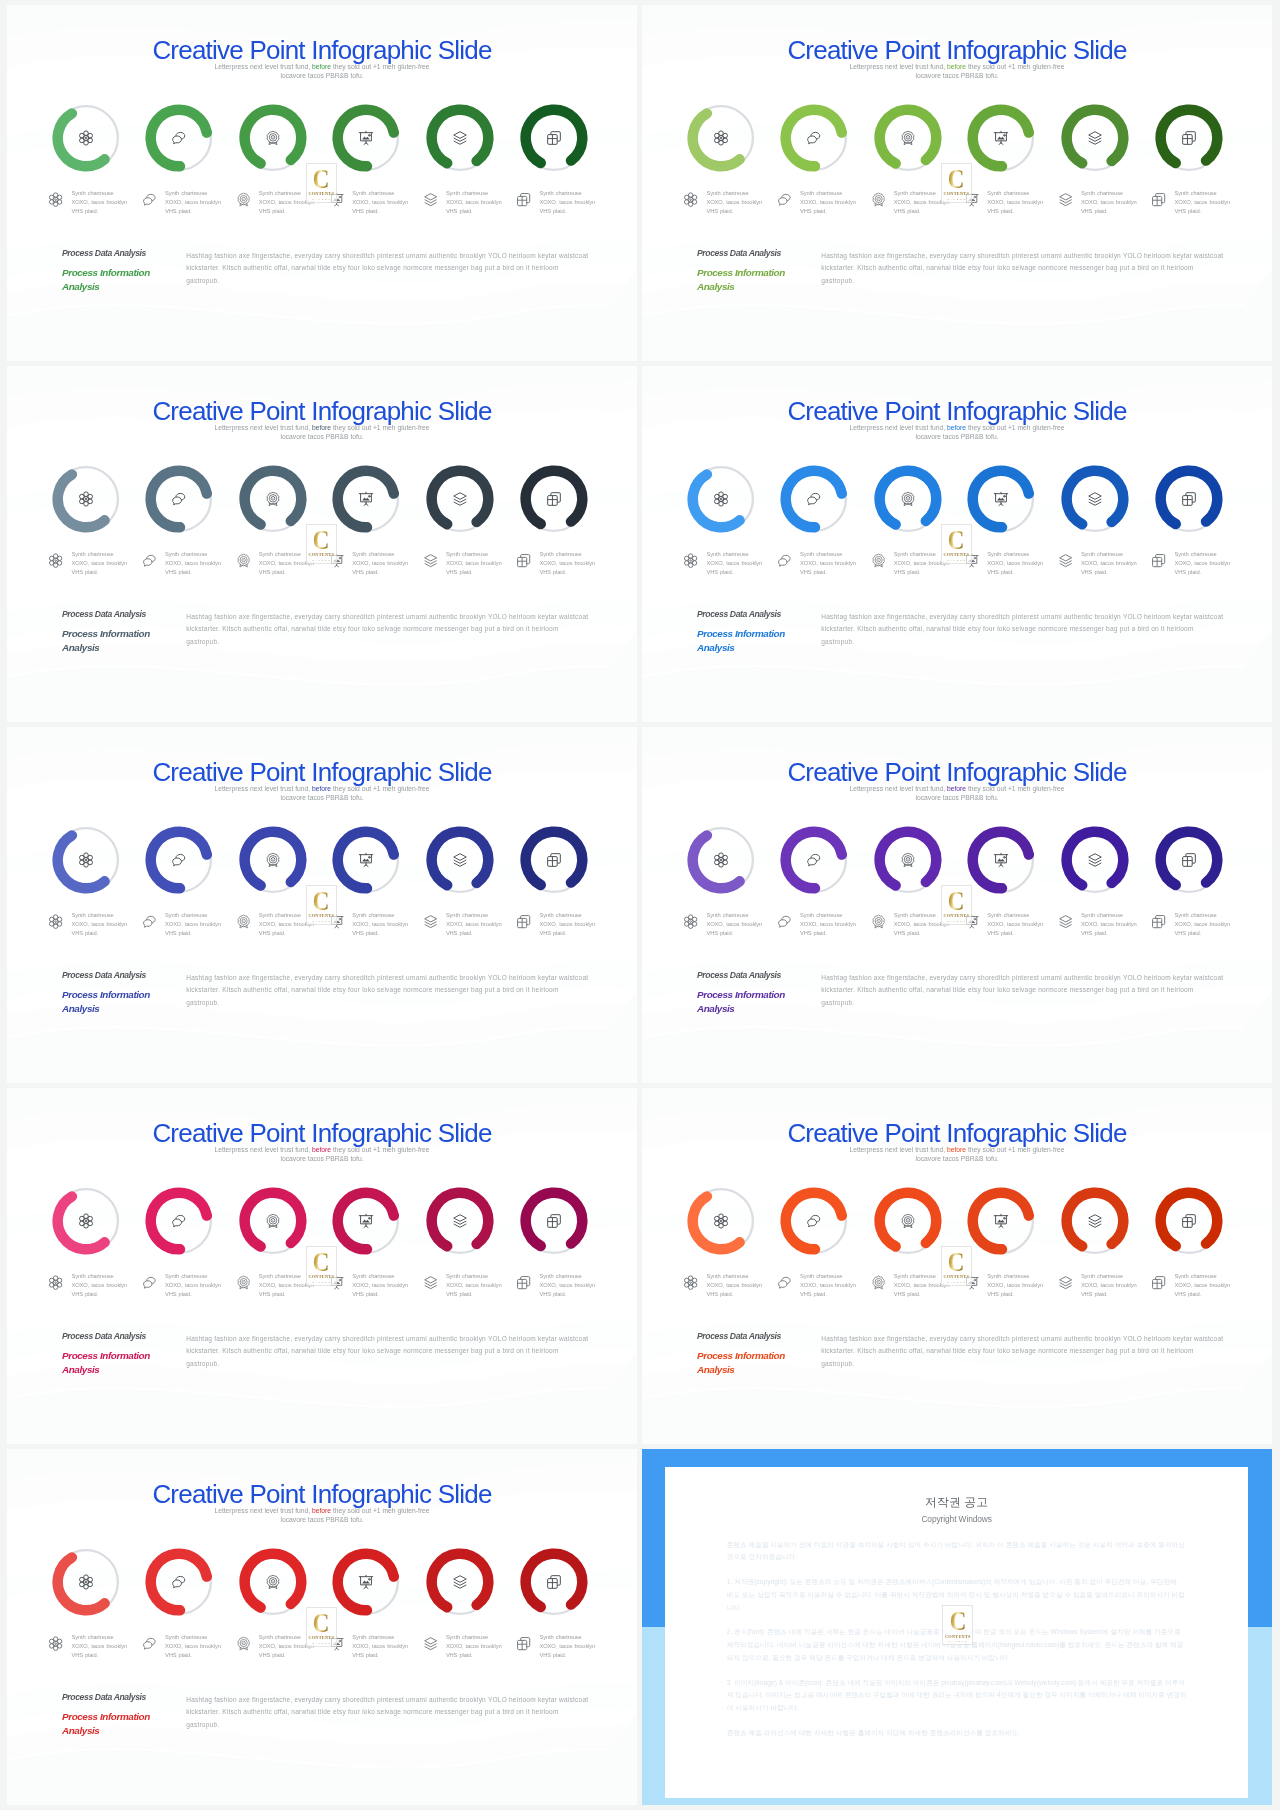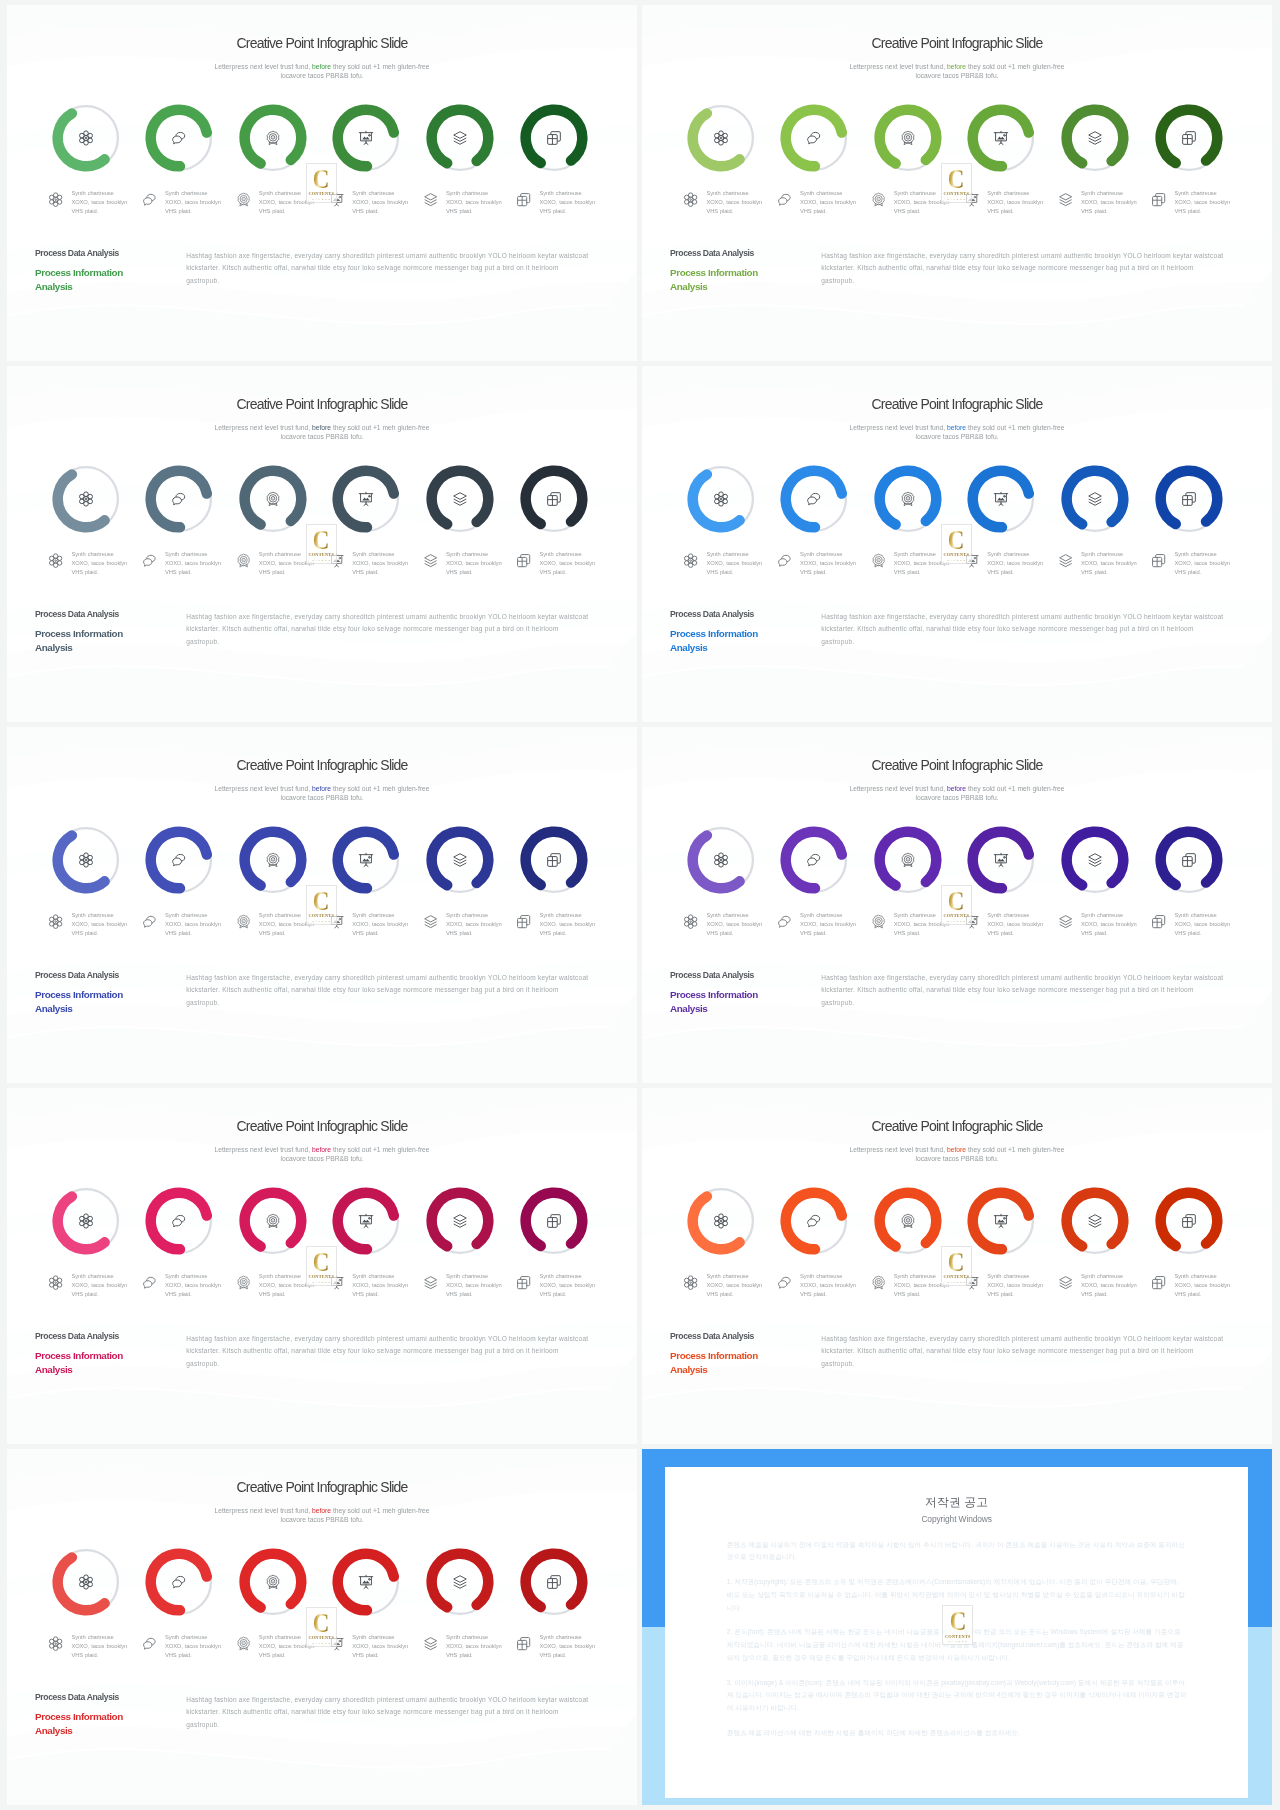--- a/index.html
+++ b/index.html
@@ -3,37 +3,37 @@
 <meta charset="utf-8">
 <title>Creative Point Infographic Slide</title>
 <style>
   html,body{margin:0;padding:0;}
   body{width:1280px;height:1810px;background:#f2f5f4;
        font-family:"Liberation Sans",sans-serif;overflow:hidden;-webkit-font-smoothing:antialiased;}
   .grid{position:absolute;left:0;top:0;width:1280px;height:1810px;}
   .cellwrap{position:absolute;width:630px;height:356px;}
   .slide{position:relative;width:100%;height:100%;background:#ffffff;overflow:hidden;}
   .bgwaves{position:absolute;left:0;top:0;width:100%;height:100%;pointer-events:none;}
-  .title{position:absolute;left:0;right:0;top:30.2px;text-align:center;font-size:14px;
-         color:#404040;font-weight:400;letter-spacing:-0.78px;font-family:"Liberation Sans",sans-serif;}
+  .title{position:absolute;left:0;right:0;top:30.2px;text-align:center;font-size:26px;
+         color:#1d4ed8;font-weight:400;letter-spacing:-0.78px;font-family:"Liberation Sans",sans-serif;}
   .subtitle{position:absolute;left:0;right:0;top:58.2px;text-align:center;font-size:6.75px;
             color:#999ea1;line-height:8.4px;letter-spacing:-0.01px;}
   .rings{position:absolute;left:0;top:98.5px;width:100%;height:70px;}
   .ringbox{position:absolute;top:0;width:68px;height:68px;}
   .ringbox svg{position:absolute;left:0;top:0;}
   .ringicon{position:absolute;left:26px;top:26px;width:16px;height:16px;}
   .ringicon svg{width:16px;height:16px;display:block;}
   .items{position:absolute;left:0;top:184px;width:100%;height:40px;}
   .item{position:absolute;top:0;width:93px;}
   .item .ic{position:absolute;left:0;top:3.2px;width:15.3px;height:15.3px;}
   .item .ic svg{display:block;width:15.3px;height:15.3px;}
   .item .tx{position:absolute;left:23.2px;top:0;font-size:5.75px;line-height:8.8px;
             color:#9a9ea1;width:62px;white-space:nowrap;letter-spacing:-0.12px;word-spacing:0.6px;}
   .footer{position:absolute;left:0;top:244px;width:100%;}
-  .f-left{position:absolute;left:28px;top:0;width:95px;}
+  .f-left{position:absolute;left:55px;top:0;width:95px;font-style:italic;}
   .f-h1{white-space:nowrap;font-size:8.6px;font-weight:700;color:#55595d;letter-spacing:-0.375px;line-height:9px;}
   .f-h2{font-size:9.9px;font-weight:700;margin-top:7.8px;line-height:13.7px;letter-spacing:-0.4px;}
   .f-body{position:absolute;left:179.2px;top:0.7px;width:403px;font-size:6.55px;line-height:12.7px;
           color:#a4a8ab;letter-spacing:0.22px;}
   
   .wm{position:absolute;width:30.9px;height:39.9px;background:rgba(255,255,255,.66);
       border:1px solid rgba(180,180,180,.35);box-sizing:border-box;
       display:flex;flex-direction:column;align-items:center;}
   .wm .c{font-family:"Liberation Serif",serif;font-weight:700;font-size:28px;line-height:24px;
          margin-top:3px;transform:scaleX(0.82);

